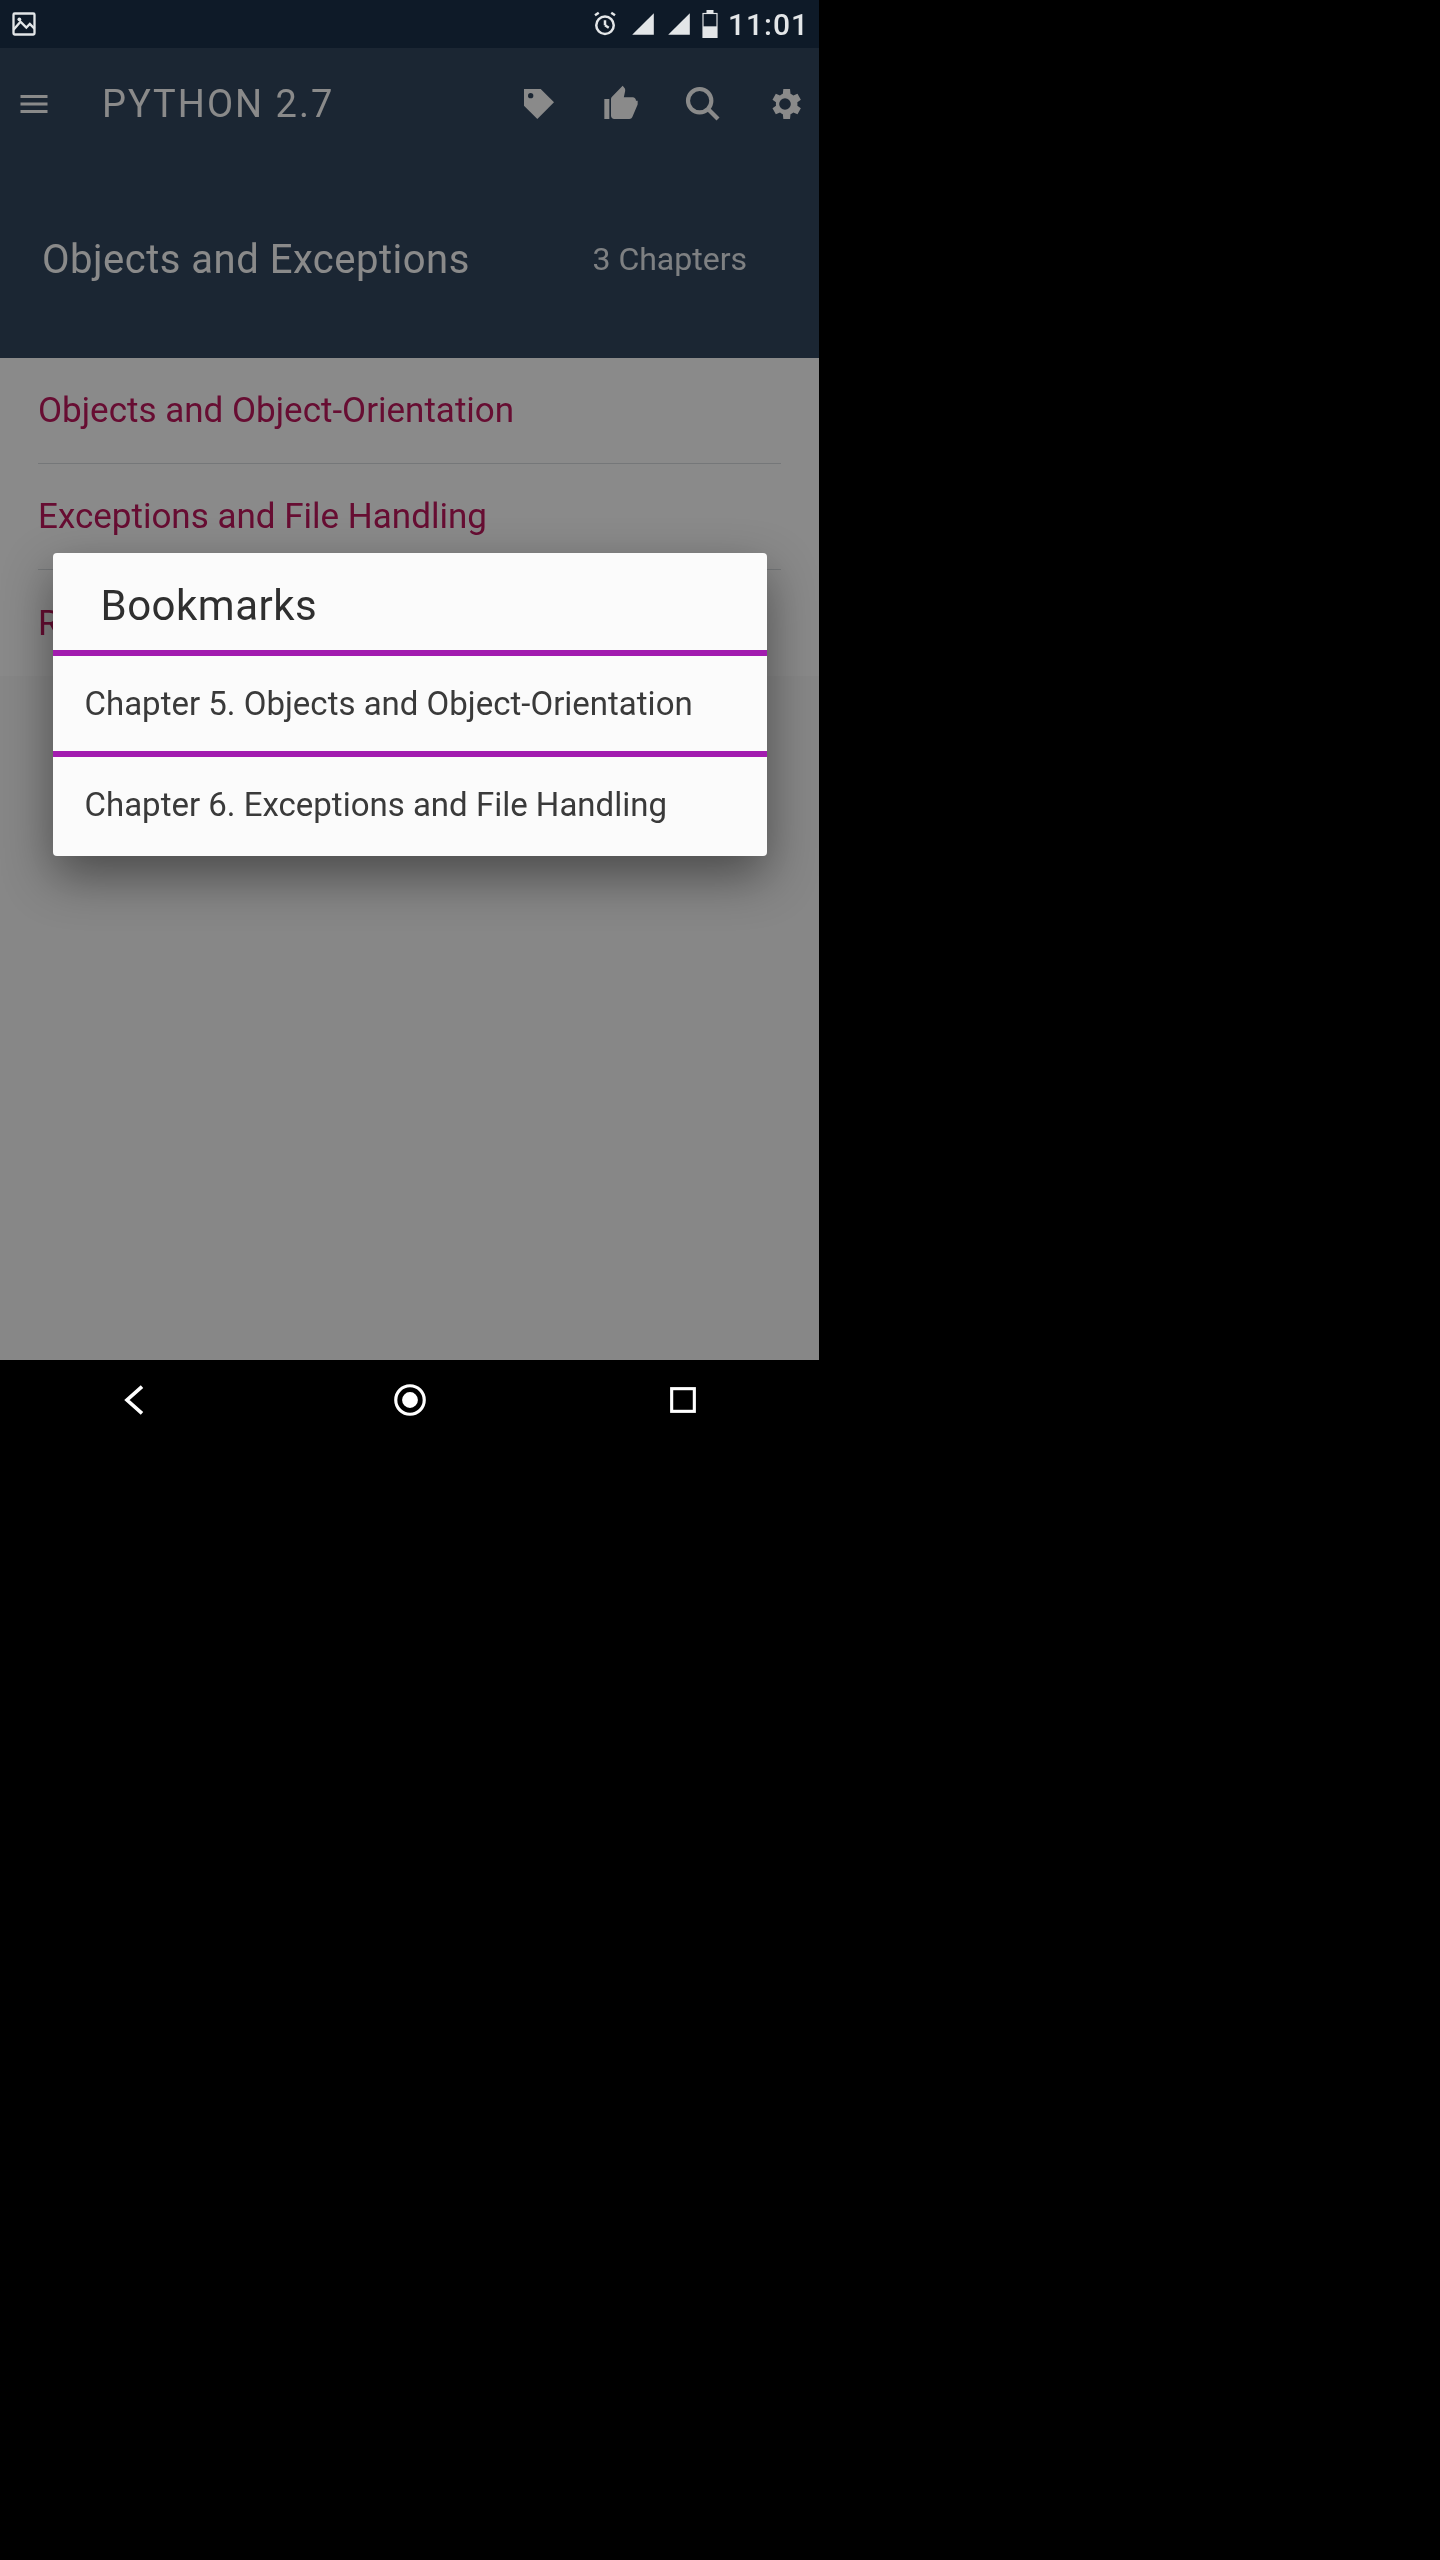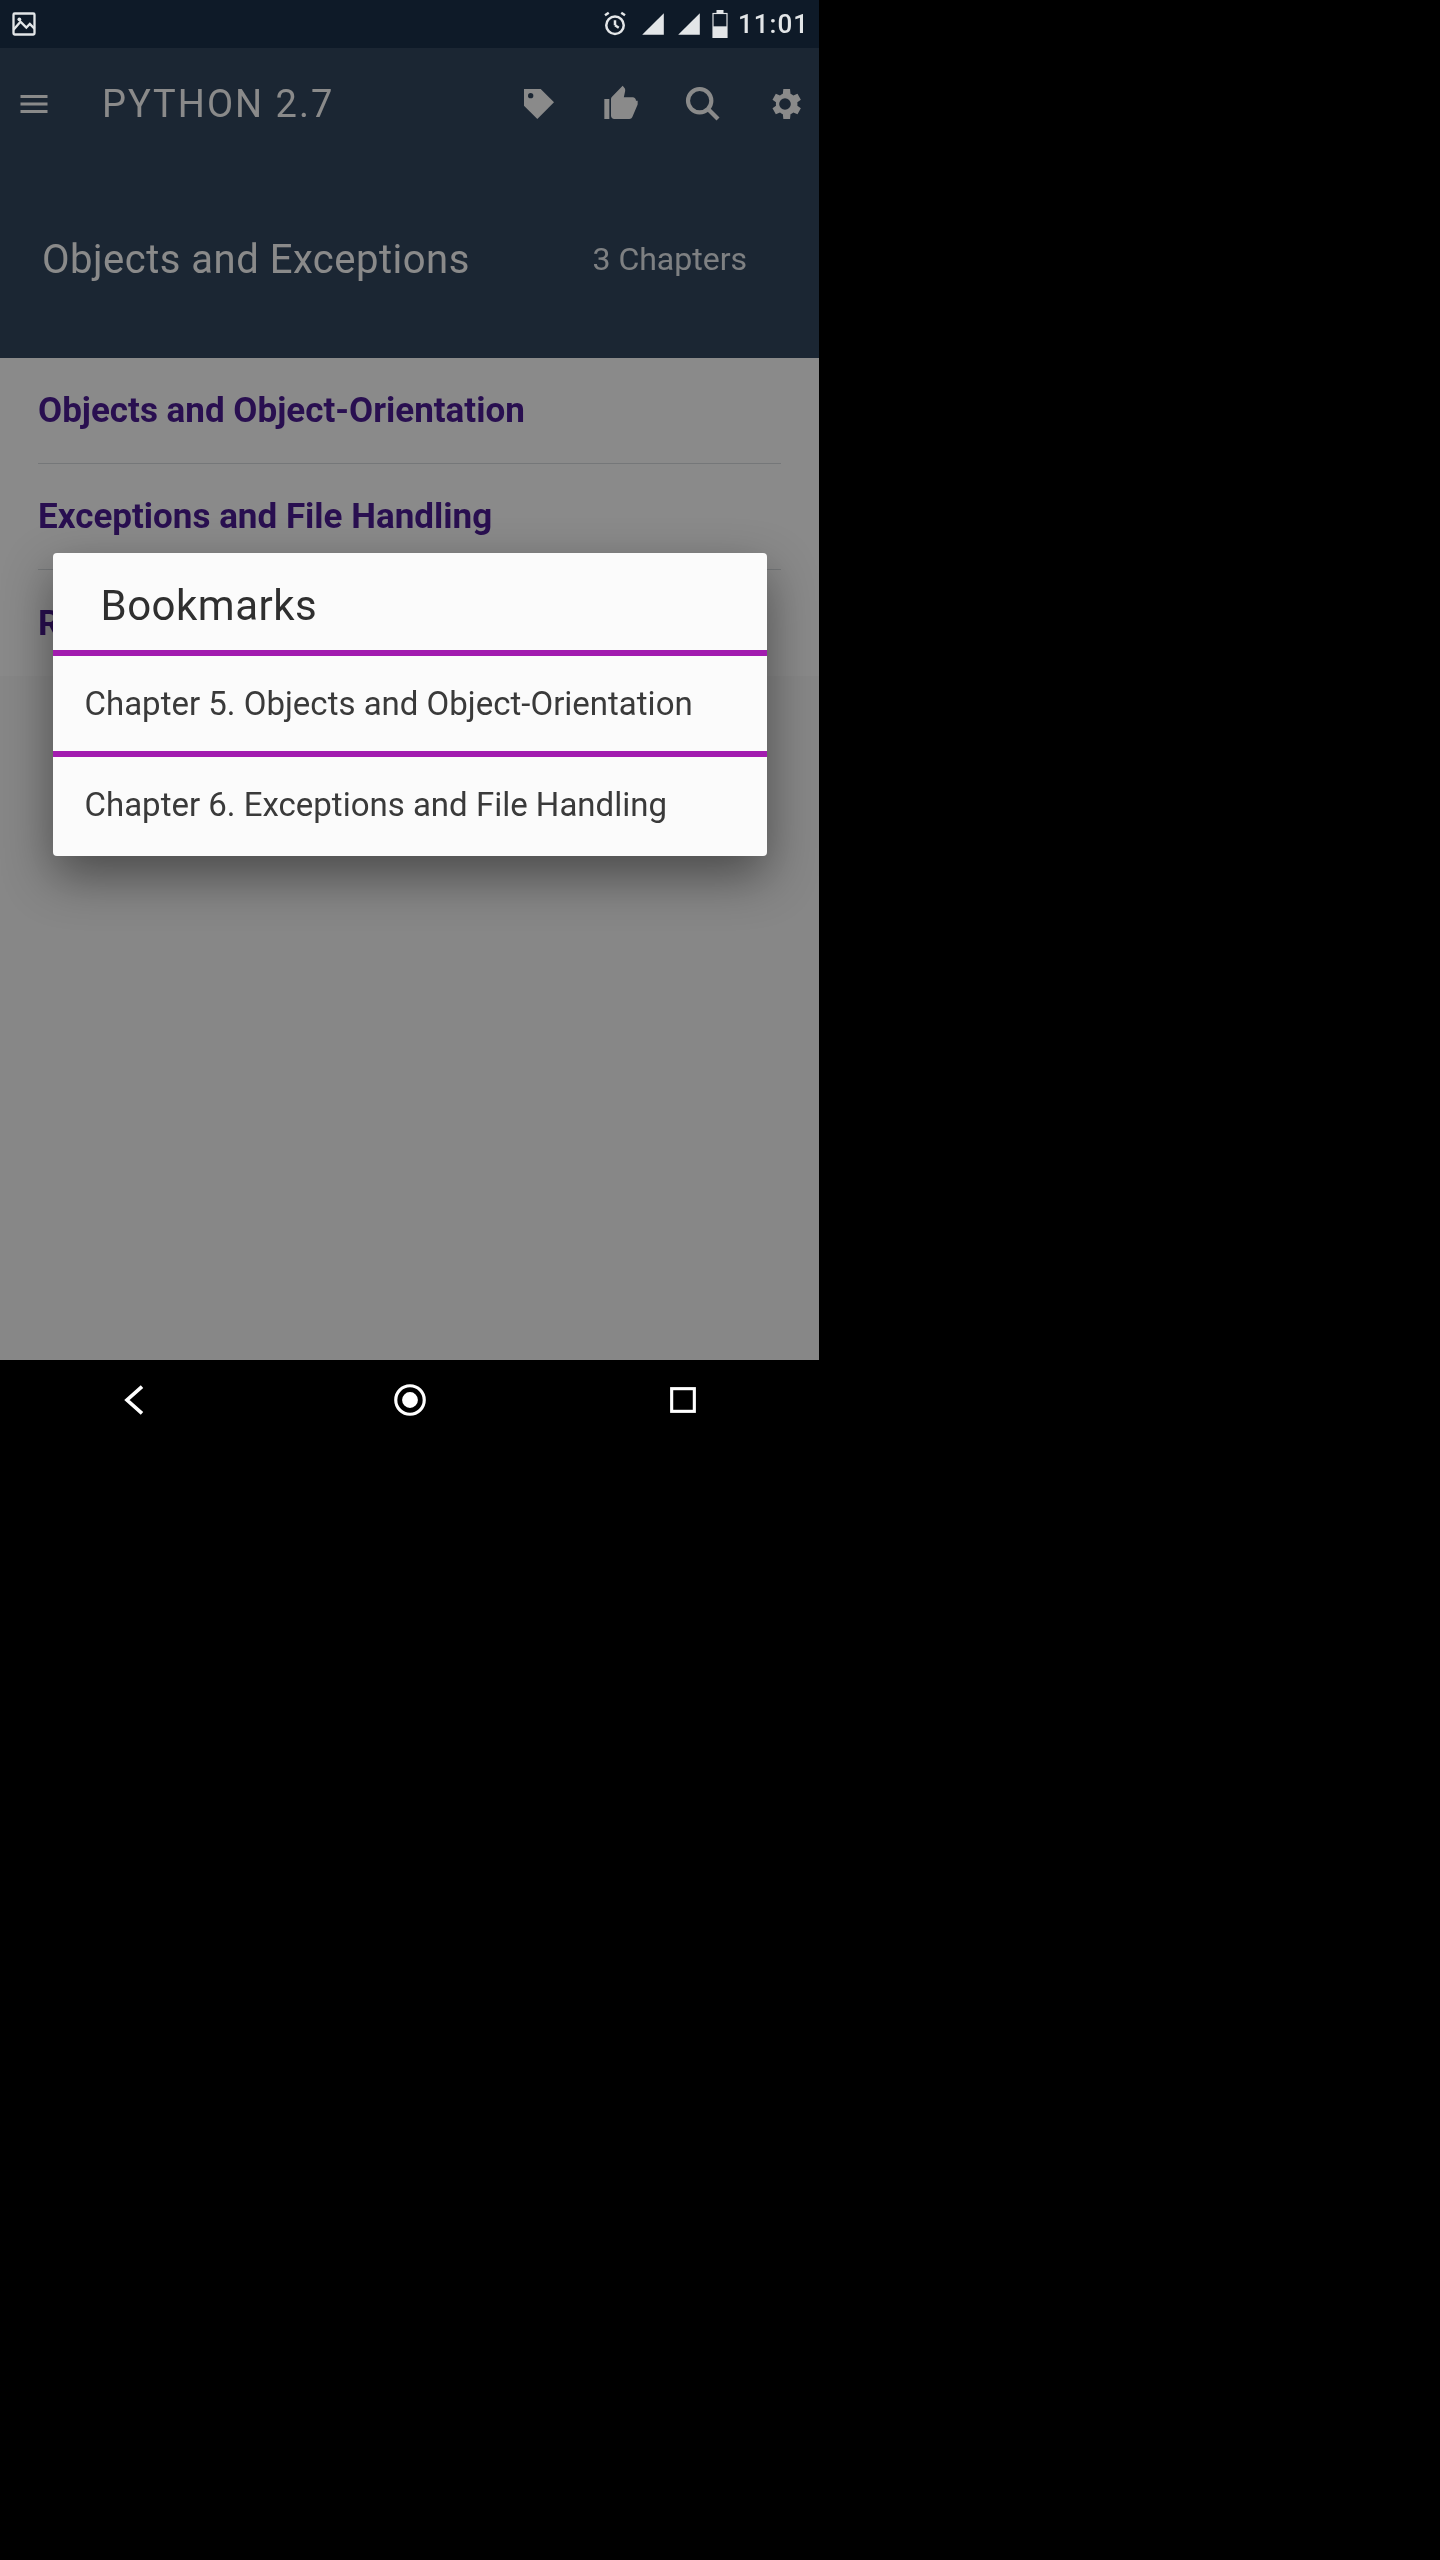--- a/index.html
+++ b/index.html
@@ -2,21 +2,21 @@
 <html><head>
 <meta charset="utf-8">
 <style>
   * { margin: 0; padding: 0; box-sizing: border-box; font-family: Roboto, "Helvetica Neue", Arial, sans-serif; }
   html, body { width: 819px; height: 1440px; background: #000; overflow: hidden; }
 
   
   .status-bar {
     width: 100%; height: 48px; background: #0e1a28;
     display: flex; align-items: center; color: #e3e6e8;
-    padding: 0 10px; font-size: 26px; font-weight: 500;
+    padding: 0 10px; font-size: 30px; font-weight: 500;
   }
   .status-left { display: flex; align-items: center; gap: 12px; }
   .status-right { margin-left: auto; display: flex; align-items: center; gap: 10px; }
   .status-right svg, .status-left svg { display: block; }
   .clock-text { letter-spacing: 1px; }
 
   
   .app-body { width: 100%; height: 1312px; background: #fafafa; position: relative; }
 
   .toolbar {
@@ -31,21 +31,21 @@
   .section-header {
     height: 198px; background: #33475f; display: flex; align-items: center;
     padding: 0 42px; justify-content: space-between; color: #fff;
   }
   .section-title { font-size: 40px; font-weight: 400; letter-spacing: 0.5px; }
   .section-count { font-size: 32px; font-weight: 400; color: #e9edf1; margin-right: 30px; }
 
   .chapter-list { background: #fff; padding: 0 38px; }
   .chapter-item {
     height: 106px; display: flex; align-items: center; font-size: 35px;
-    color: #4c1d95; border-bottom: 1px solid #d9dcdf; font-weight: bold;
+    color: #be185d; border-bottom: 1px solid #d9dcdf;
   }
   .chapter-item:last-child { border-bottom: none; }
 
   
   .scrim {
     position: absolute; inset: 0; background: rgba(0,0,0,0.46);
     display: flex; align-items: center; justify-content: center;
   }
   .dialog {
     width: 714px; background: #fbfbfb; border-radius: 4px;

